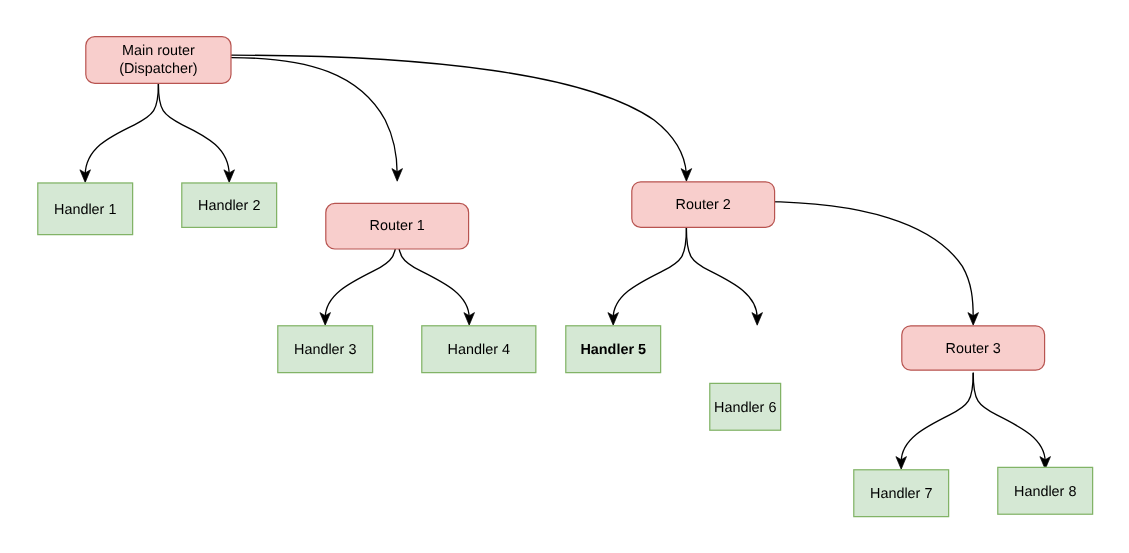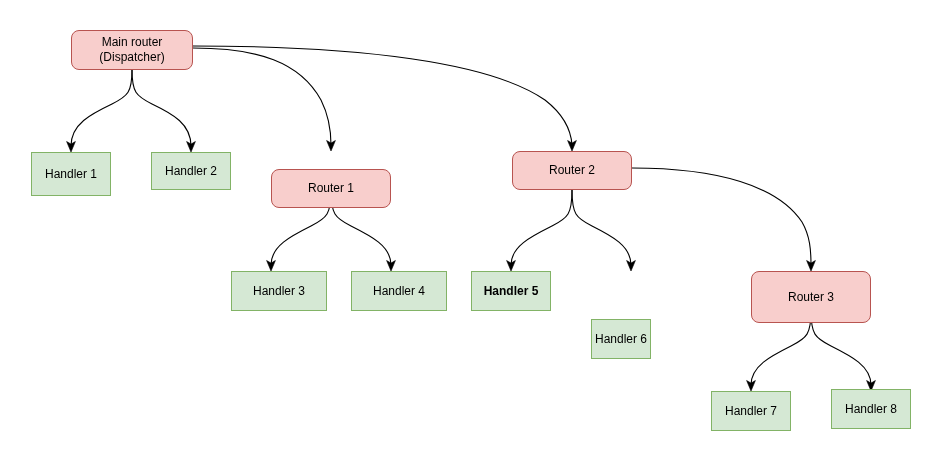--- a/index.html
+++ b/index.html
@@ -129,29 +129,29 @@
 
   <div class="node node-router" style="left:71px; top:30px; width:122px; height:40px;">Main router
 (Dispatcher)</div>
 
   <div class="node node-handler" style="left:31px; top:152px; width:80px; height:44px;">Handler 1</div>
 
   <div class="node node-handler" style="left:151px; top:152px; width:80px; height:38px;">Handler 2</div>
 
   <div class="node node-router" style="left:271px; top:169px; width:120px; height:39px;">Router 1</div>
 
-  <div class="node node-router" style="left:512px; top:151px; width:120px; height:39px;">Router 2</div>
+  <div class="node node-router" style="left:526px; top:151px; width:120px; height:39px;">Router 2</div>
 
-  <div class="node node-handler" style="left:231px; top:271px; width:96px; height:40px;">Handler 3</div>
+  <div class="node node-handler" style="left:231px; top:271px; width:80px; height:40px;">Handler 3</div>
 
   <div class="node node-handler" style="left:351px; top:271px; width:96px; height:40px;">Handler 4</div>
 
   <div class="node node-handler" style="left:471px; top:271px; width:80px; height:40px;font-weight:bold;">Handler 5</div>
 
   <div class="node node-handler" style="left:591px; top:271px; width:60px; height:40px;margin-top:48px;">Handler 6</div>
 
-  <div class="node node-router" style="left:751px; top:271px; width:120px; height:52px;">Router 3</div>
+  <div class="node node-router" style="left:751px; top:271px; width:120px; height:38px;">Router 3</div>
 
   <div class="node node-handler" style="left:711px; top:391px; width:80px; height:40px;">Handler 7</div>
 
   <div class="node node-handler" style="left:831px; top:389px; width:80px; height:40px;">Handler 8</div>
 
 </div>
 
 </body></html>

